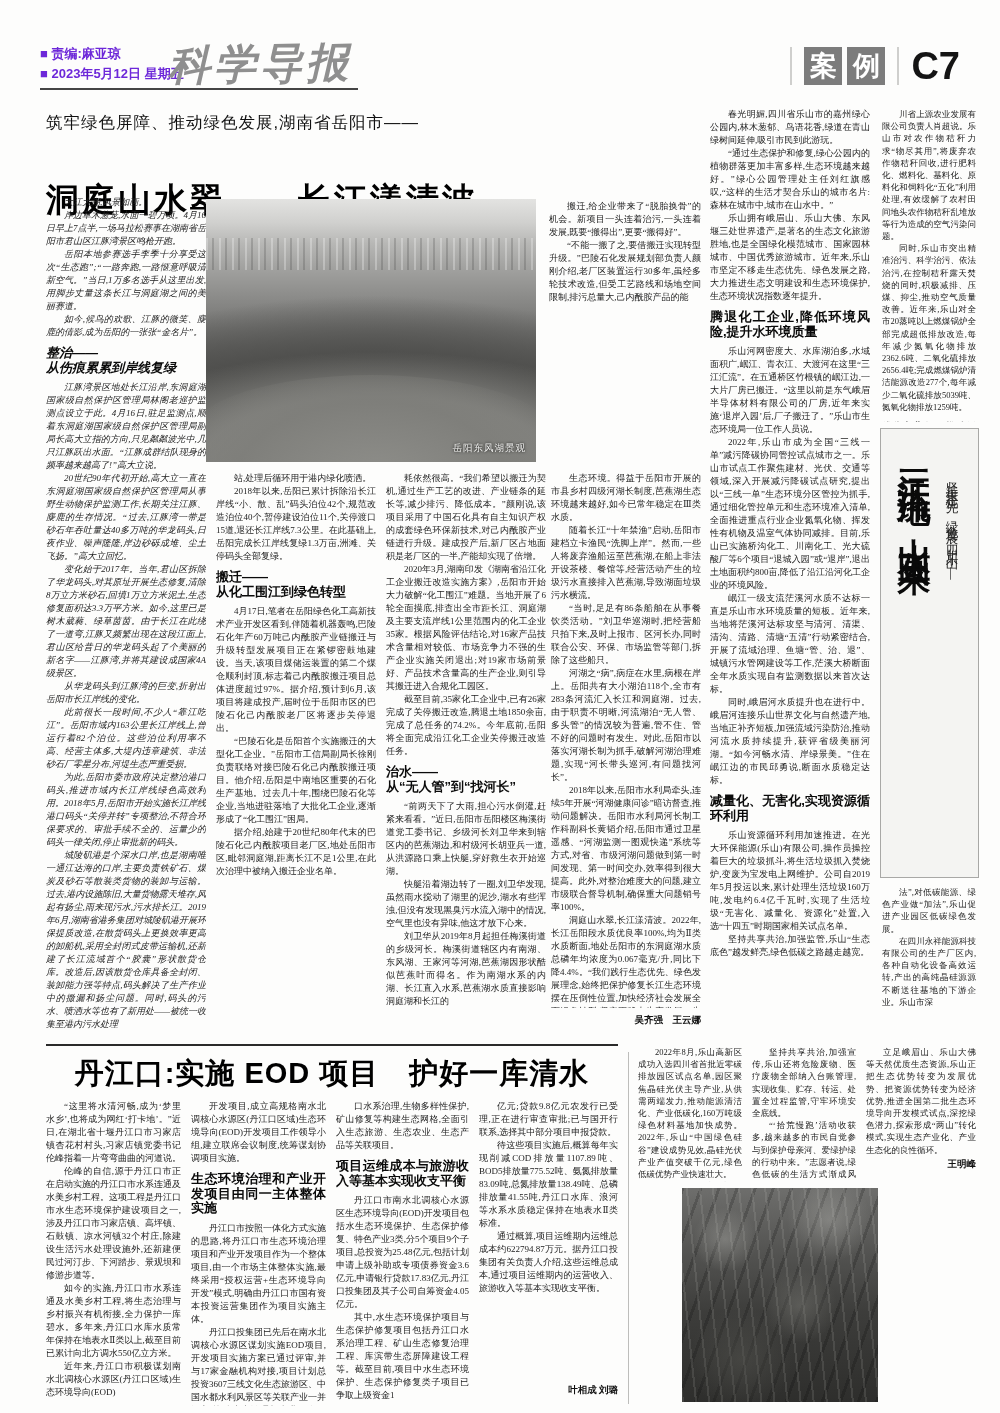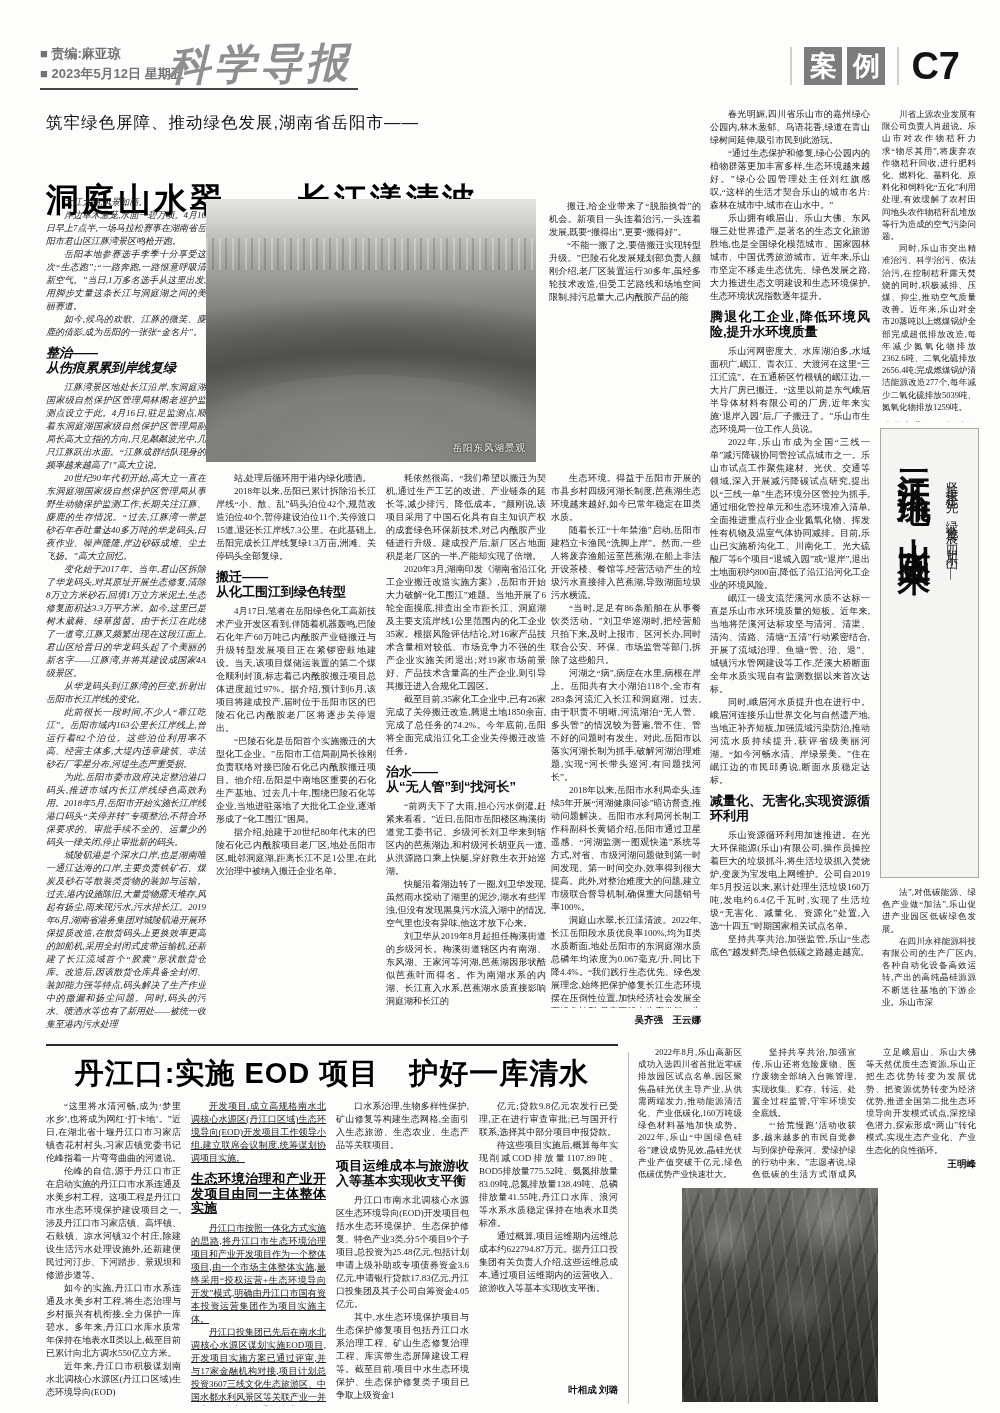--- a/index.html
+++ b/index.html
@@ -1,21 +1,21 @@
 <!DOCTYPE html>
 <html><head>
 <meta charset="utf-8">
 <style>
   html,body{margin:0;padding:0;background:#e9e9e7;}
   .page{position:relative;width:1000px;height:1413px;background:#fdfdfc;margin:0 auto;
         font-family:"Liberation Serif","DejaVu Serif",serif;color:#1c1c1c;overflow:hidden;}
   
   .hdr-left{position:absolute;left:40px;top:44px;width:318px;height:44px;
             border-bottom:2px solid #444;font-family:"Liberation Sans","DejaVu Sans",sans-serif;}
-  .hdr-left div{font-size:13px;line-height:20px;color:#737373;font-weight:bold;}
+  .hdr-left div{font-size:13px;line-height:20px;color:#6d28d9;font-weight:bold;}
   .masthead{position:absolute;left:168px;top:36px;width:220px;height:56px;
             font-style:italic;font-weight:bold;font-size:42px;letter-spacing:4px;
             color:#8f8f8f;transform:rotate(-1deg);font-family:"Liberation Serif",serif;}
   .section-wrap{position:absolute;right:40px;top:40px;height:52px;display:flex;align-items:center;}
   .section-box{display:flex;gap:5px;padding:0 12px;border-left:2px solid #cfcfcd;border-right:2px solid #cfcfcd;}
   .sec-char{width:38px;height:38px;background:#7c7c7c;color:#fff;font-weight:bold;
             font-size:27px;line-height:38px;text-align:center;font-family:"Liberation Sans",sans-serif;}
   .page-no{font-size:38px;font-weight:bold;color:#141414;margin-left:12px;
            font-family:"Liberation Sans","DejaVu Sans",sans-serif;}
   
@@ -193,21 +193,21 @@
   <div class="rule-v" style="left:628px;top:1052px;height:352px;"></div>
 
   <div class="headline2">丹江口:实施 EOD 项目　护好一库清水</div>
 
   <div class="col" style="left:46px;top:1100px;width:135px;height:306px;">
       <p class="para">“这里将水清河畅,成为‘梦里水乡’,也将成为网红‘打卡地’。”近日,在湖北省十堰丹江口市习家店镇杏花村村头,习家店镇党委书记伦峰指着一片弯弯曲曲的河道说。</p>
       <p class="para">伦峰的自信,源于丹江口市正在启动实施的丹江口市水系连通及水美乡村工程。这项工程是丹江口市水生态环境保护建设项目之一,涉及丹江口市习家店镇、高坪镇、石鼓镇、凉水河镇32个村庄,除建设生活污水处理设施外,还新建便民过河汀步、下河踏步、景观坝和修游步道等。</p>
       <p class="para">如今的实施,丹江口市水系连通及水美乡村工程,将生态治理与乡村振兴有机衔接,全力保护一库碧水。多年来,丹江口水库水质常年保持在地表水Ⅱ类以上,截至目前已累计向北方调水550亿立方米。</p>
       <p class="para">近年来,丹江口市积极谋划南水北调核心水源区(丹江口区域)生态环境导向(EOD)</p>
     </div>
-  <div class="col" style="left:191px;top:1100px;width:135px;height:306px;text-decoration:underline;">
+  <div class="col" style="left:191px;top:1100px;width:135px;height:306px;">
       <p class="para">开发项目,成立高规格南水北调核心水源区(丹江口区域)生态环境导向(EOD)开发项目工作领导小组,建立联席会议制度,统筹谋划协调项目实施。</p>
       <p class="sub">生态环境治理和产业开发项目由同一主体整体实施</p>
       <p class="para">丹江口市按照一体化方式实施的思路,将丹江口市生态环境治理项目和产业开发项目作为一个整体项目,由一个市场主体整体实施,最终采用“授权运营+生态环境导向开发”模式,明确由丹江口市国有资本投资运营集团作为项目实施主体。</p>
       <p class="para">丹江口投集团已先后在南水北调核心水源区谋划实施EOD项目,开发项目实施方案已通过评审,并与17家金融机构对接,项目计划总投资3607三线文化生态旅游区、中国水都水利风景区等关联产业一并纳入,推动生态治理与产业开发一体推进。</p>
     </div>
   <div class="col" style="left:336px;top:1100px;width:133px;height:306px;">
       <p class="para">口水系治理,生物多样性保护,矿山修复等构建生态网格,全面引入生态旅游、生态农业、生态产品等关联项目。</p>
       <p class="sub">项目运维成本与旅游收入等基本实现收支平衡</p>
       <p class="para">丹江口市南水北调核心水源区生态环境导向(EOD)开发项目包括水生态环境保护、生态保护修复、特色产业3类,分5个项目9个子项目,总投资为25.48亿元,包括计划申请上级补助或专项债券资金3.6亿元,申请银行贷款17.83亿元,丹江口投集团及其子公司自筹资金4.05亿元。</p>
       <p class="para">其中,水生态环境保护项目与生态保护修复项目包括丹江口水系治理工程、矿山生态修复治理工程、库滨带生态屏障建设工程等。截至目前,项目中水生态环境保护、生态保护修复类子项目已争取上级资金1</p>

